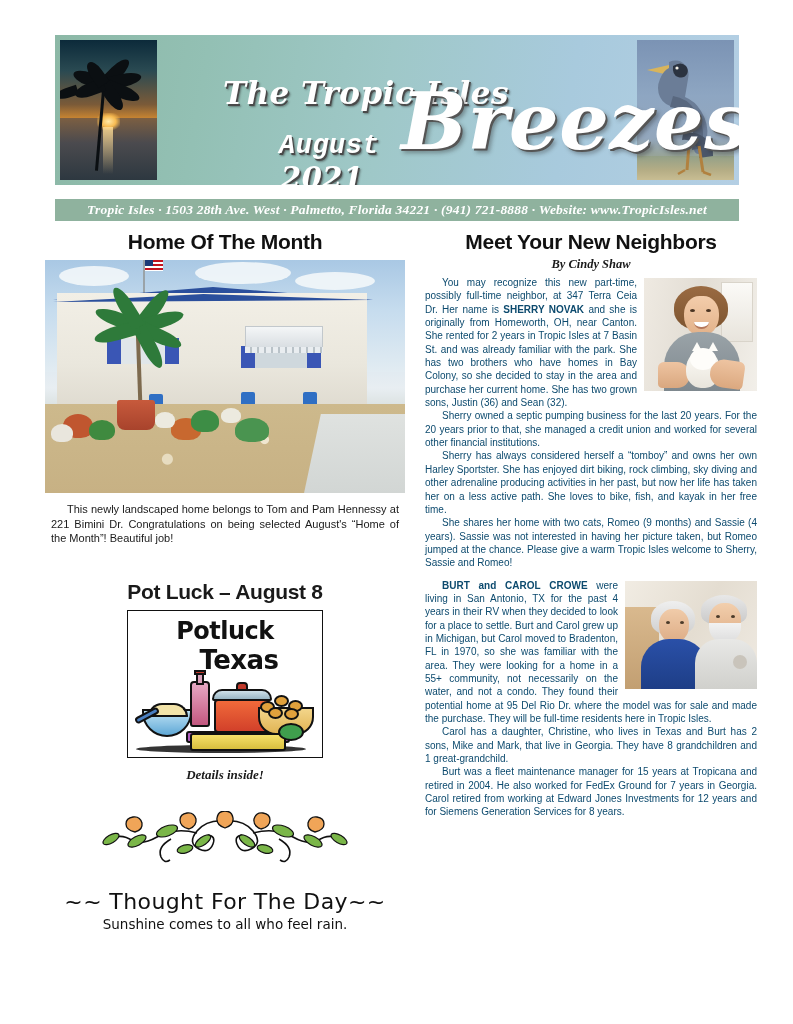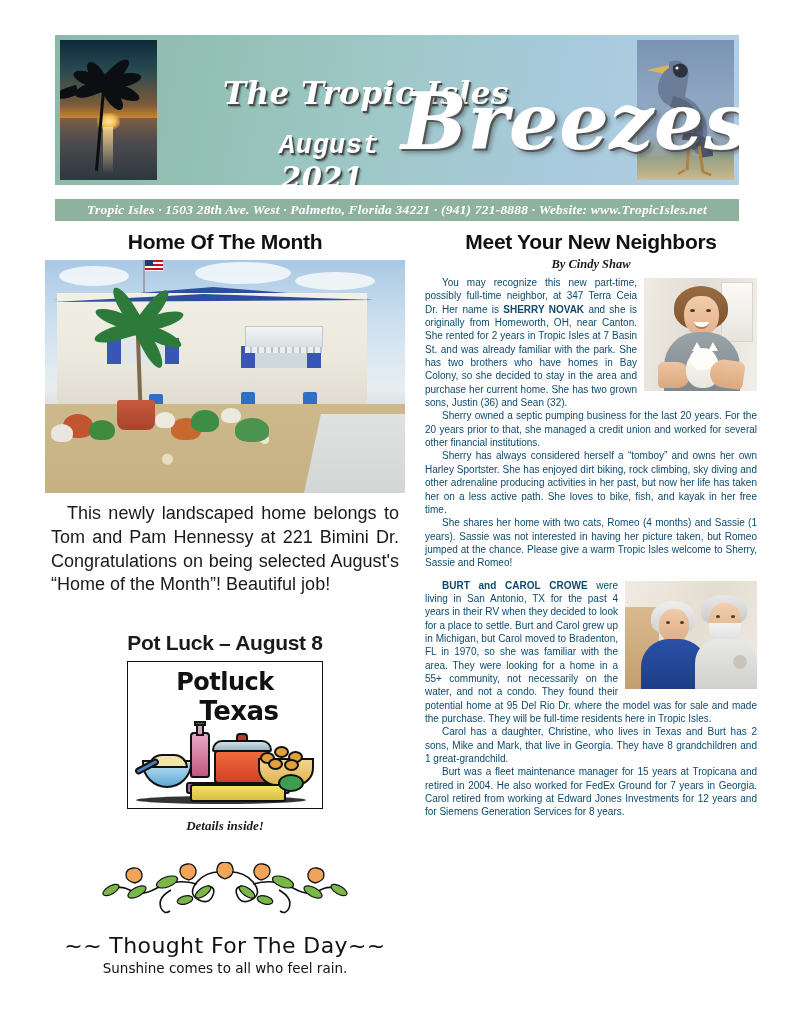--- a/index.html
+++ b/index.html
@@ -176,21 +176,21 @@
       linear-gradient(#cdb98c 0%, #c7b184 100%);
   }
   .hp-drive { position:absolute; right:0; bottom:0; width:28%; height:34%;
     background: linear-gradient(#dfe2e0,#d2d6d4); transform: skewX(-12deg); transform-origin: bottom right; }
   .hp-shrub { position:absolute; border-radius:50% 50% 40% 40%; }
   .hp-step { position:absolute; left:188px; top:148px; width:120px; height:16px;
     background: linear-gradient(#d7d2c6,#b9b3a6); }
   .hp-planter { position:absolute; width:14px; height:14px; background:#2f6fc4; border-radius:2px; }
 
   .caption {
-    font-size: 18px; line-height: 1.32; text-align: justify;
+    font-size: 11px; line-height: 1.32; text-align: justify;
     margin-top: 9px;
     padding: 0 6px;
   }
   .caption .indent { text-indent: 16px; display:block; }
 
   
   .potluck-wrap { margin-top: 34px; text-align:center; }
   .potluck-title {
     font-family:"Liberation Sans", sans-serif;
     font-weight:bold; font-size:21px; letter-spacing:-0.3px;
@@ -238,21 +238,21 @@
     margin-top: 9px;
     font-family:"Liberation Serif", serif;
     font-weight:bold; font-style:italic; font-size:13px;
   }
 
   
   .flourish { margin: 28px auto 0; width: 300px; height: 58px; display:block; }
 
   
   .tftd {
-    margin-top: 13px; text-align:center;
+    margin-top: 20px; text-align:center;
   }
   .tftd-title {
     font-family:"DejaVu Sans", sans-serif;
     font-size: 22px; color:#111; letter-spacing: .4px;
   }
   .tftd-sub {
     font-family:"DejaVu Sans", sans-serif;
     font-size: 13.5px; color:#111; margin-top: 2px;
   }
 
@@ -524,21 +524,21 @@
       <div class="sp-catear" style="left:48px;"></div>
       <div class="sp-catear" style="left:64px;"></div>
       <div class="sp-cat"></div>
       <div class="sp-cathead"></div>
       <div class="sp-arm"></div>
     </div>
 
     <p><span>You may recognize this new part-time, possibly full-time neighbor, at 347 Terra Ceia Dr.  Her name is </span><b>SHERRY NOVAK</b><span> and she is originally from Homeworth, OH, near Canton.  She rented for 2 years in Tropic Isles at 7 Basin St. and was already familiar with the park.  She has two brothers who have homes in Bay Colony, so she decided to stay in the area and purchase her current home.  She has two grown sons, Justin (36) and Sean (32).</span></p>
     <p>Sherry owned a septic pumping business for the last 20 years.  For the 20 years prior to that, she managed a credit union and worked for several other financial institutions.</p>
     <p>Sherry has always considered herself a “tomboy” and owns her own Harley Sportster.  She has enjoyed dirt biking, rock climbing, sky diving and other adrenaline producing activities in her past, but now her life has taken her on a less active path.  She loves to bike, fish, and kayak in her free time.</p>
-    <p>She shares her home with two cats, Romeo (4 months) and Sassie (1 years).  Sassie was not interested in having her picture taken, but Romeo jumped at the chance.  Please give a warm Tropic Isles welcome to Sherry, Sassie and Romeo!</p>
+    <p>She shares her home with two cats, Romeo (9 months) and Sassie (4 years).  Sassie was not interested in having her picture taken, but Romeo jumped at the chance.  Please give a warm Tropic Isles welcome to Sherry, Sassie and Romeo!</p>
   </div>
 
   <div class="spacer-para"></div>
 
   <div class="body-text">
 
     <div class="photo-float-right crowe-photo">
       <div class="cp-bg"></div>
       <div class="cp-chair"></div>
       <div class="cp-w-hair"></div>

